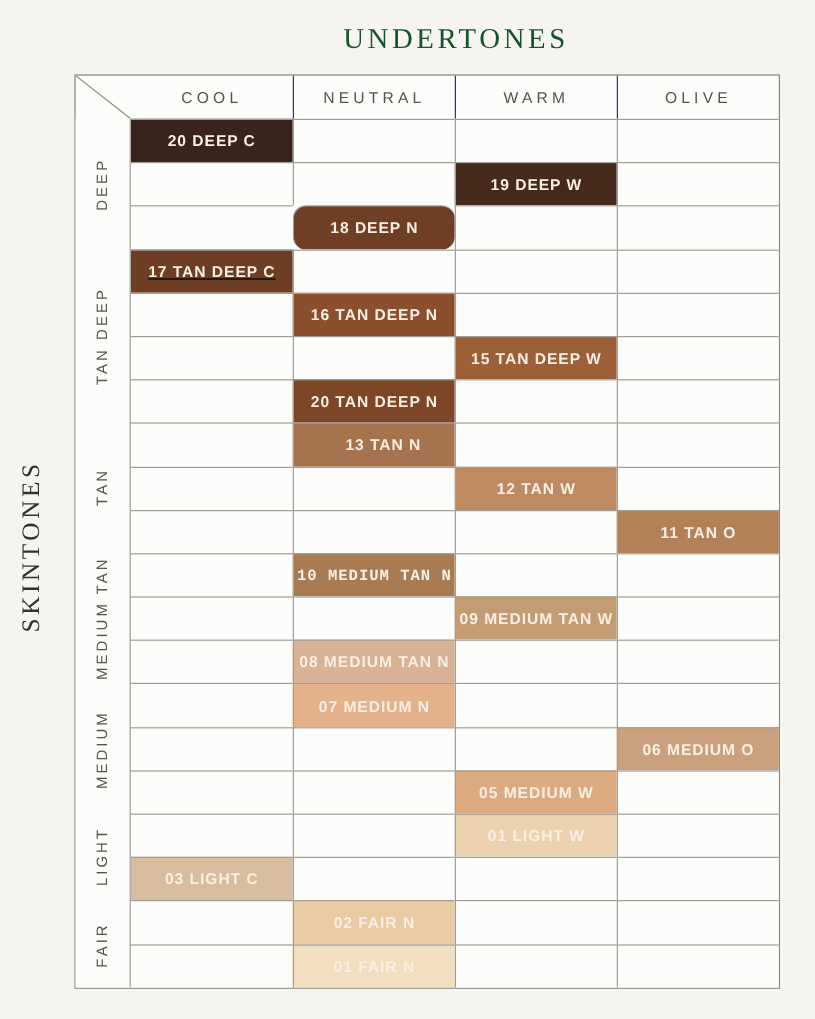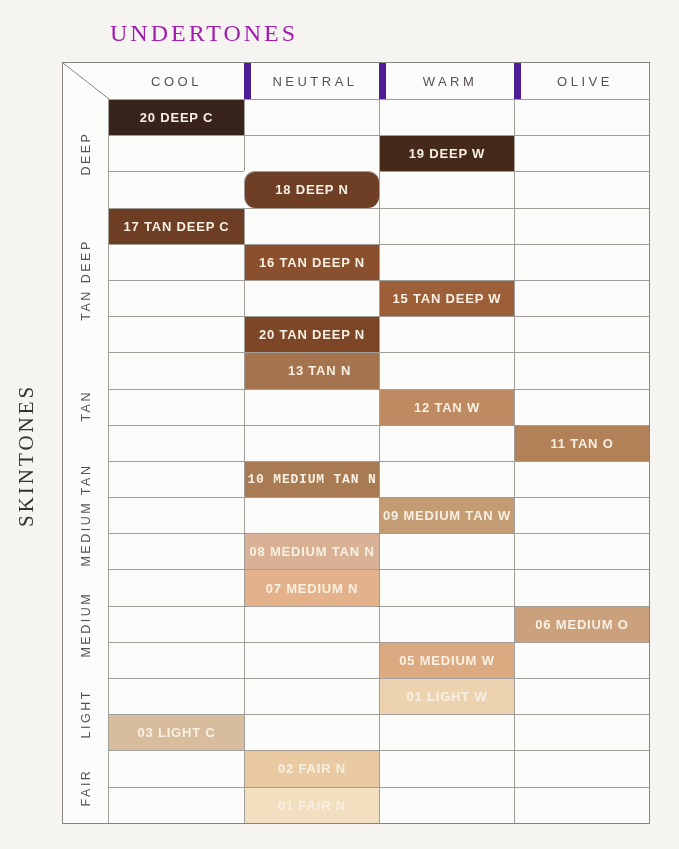--- a/index.html
+++ b/index.html
@@ -4,22 +4,23 @@
 <style>
   html,body { margin:0; padding:0; }
   body {
     width:679px; height:849px; position:relative;
     background:#f5f4f1;
     font-family:"Liberation Sans", sans-serif;
     overflow:hidden;
   }
   .chart-title {
     position:absolute; left:110px; top:20px; width:540px;
+    text-align:center;
     font-family:"Liberation Serif", serif;
-    font-size:24px; letter-spacing:3px; color:#a21caf;
+    font-size:24px; letter-spacing:3px; color:#14532d;
   }
   .side-label {
     position:absolute; left:4px; top:355px; width:44px; height:200px;
     display:flex; align-items:center; justify-content:center;
     writing-mode:vertical-rl; transform:rotate(180deg);
     font-family:"Liberation Serif", serif;
     font-size:21px; letter-spacing:3px; color:#343230;
     white-space:nowrap;
   }
   .grid {
@@ -28,21 +29,21 @@
     grid-template-columns:46px repeat(4,135px);
     grid-template-rows:36px repeat(20,36.2px);
     background:#fcfcfa;
     border:1px solid #87837e;
   }
   .corner { grid-row:1; grid-column:1; position:relative; }
   .corner svg { position:absolute; left:0; top:0; }
   .hcell {
     display:flex; align-items:center; justify-content:center;
     font-size:13px; letter-spacing:3.5px; color:#55524f;
-    border-left:7px solid #4c1d95;
+    border-left:1px solid #4c1d95;
   }
   .hcell.first { border-left:none; }
   .labelcol {
     grid-column:1; grid-row:2 / span 20;
     position:relative;
     border-right:1px solid #a19d98;
     background:#fcfcfa;
   }
   .group-label {
     position:absolute; left:0; width:100%;
@@ -102,21 +103,21 @@
     <div class="cell has-left swatch" style="background: rgb(69, 41, 26);">
       <span class="swatch-label">19 DEEP W</span>
     </div>
     <div class="cell has-left"></div>
     <div class="cell"></div>
     <div class="cell has-left swatch" style="background: rgb(110, 62, 37); border-radius: 11px;">
       <span class="swatch-label">18 DEEP N</span>
     </div>
     <div class="cell has-left"></div>
     <div class="cell has-left"></div>
-    <div class="cell swatch" style="background: rgb(109, 62, 36);">
+    <div class="cell swatch" style="background: rgb(109, 62, 36); text-decoration: underline;">
       <span class="swatch-label">17 TAN DEEP C</span>
     </div>
     <div class="cell has-left"></div>
     <div class="cell has-left"></div>
     <div class="cell has-left"></div>
     <div class="cell"></div>
     <div class="cell has-left swatch" style="background: rgb(138, 79, 44);">
       <span class="swatch-label">16 TAN DEEP N</span>
     </div>
     <div class="cell has-left"></div>

